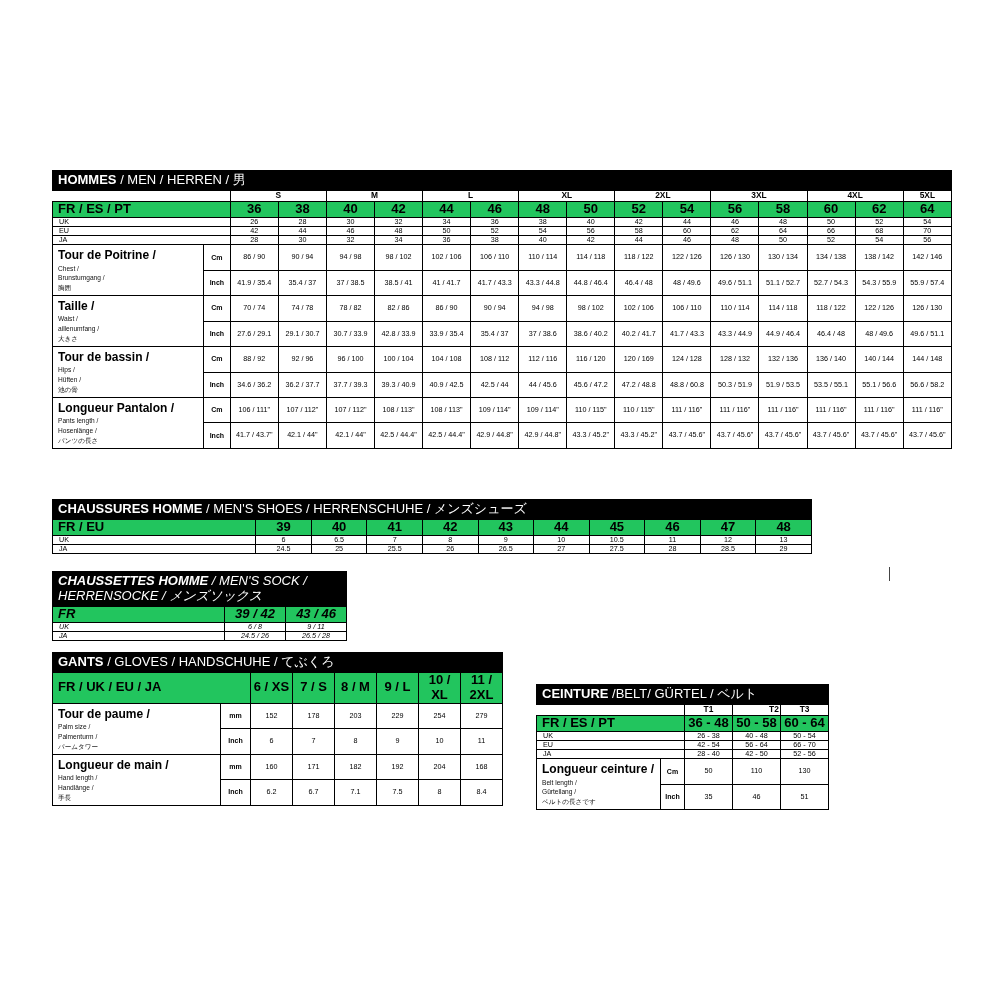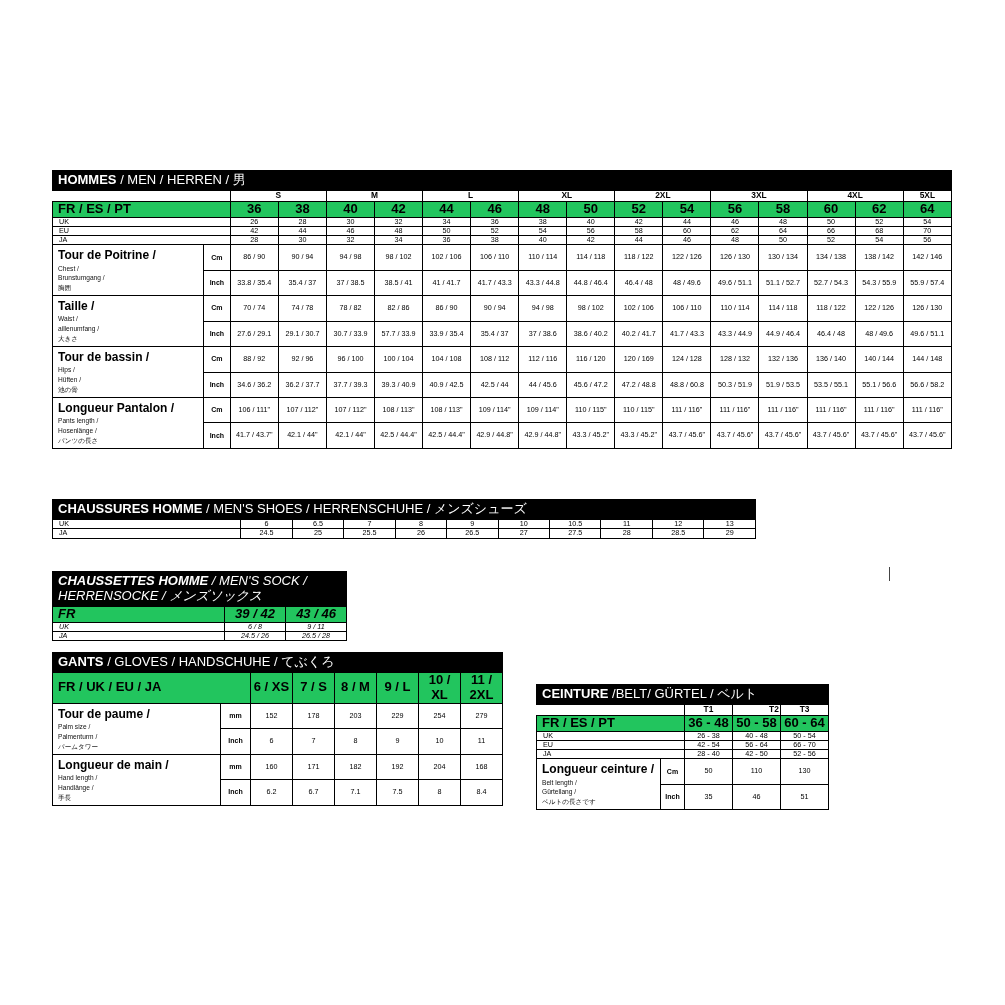--- a/index.html
+++ b/index.html
@@ -78,21 +78,21 @@
     font-weight: bold;
   }
 
   
   #men-table { position: absolute; left: 52px; top: 170px; width: 900px; }
   #men-table col.c-label { width: 146px; }
   #men-table col.c-unit  { width: 26px; }
   #men-table col.c-v     { width: 46.5px; }
 
   
-  #shoes-table { position: absolute; left: 52px; top: 499px; width: 704px; }
+  #shoes-table { position: absolute; left: 52px; top: 499px; width: 760px; }
   #shoes-table col.c-label { width: 172px; }
   #shoes-table col.c-v { width: 47px; }
 
   
   #socks-table { position: absolute; left: 52px; top: 571px; width: 295px; font-style: italic; }
   #socks-table col.c-label { width: 172px; }
   #socks-table col.c-v { width: 61px; }
 
   
   #gloves-table { position: absolute; left: 52px; top: 652px; width: 450px; }
@@ -250,21 +250,21 @@
         <td>118 / 122</td>
         <td>122 / 126</td>
         <td>126 / 130</td>
         <td>130 / 134</td>
         <td>134 / 138</td>
         <td>138 / 142</td>
         <td>142 / 146</td>
       </tr>
       <tr>
         <td class="unit">Inch</td>
-        <td>33.8 / 35.4</td>
+        <td>41.9 / 35.4</td>
         <td>35.4 / 37</td>
         <td>37 / 38.5</td>
         <td>38.5 / 41</td>
         <td>41 / 41.7</td>
         <td>41.7 / 43.3</td>
         <td>43.3 / 44.8</td>
         <td>44.8 / 46.4</td>
         <td>46.4 / 48</td>
         <td>48 / 49.6</td>
         <td>49.6 / 51.1</td>
@@ -296,21 +296,21 @@
         <td>114 / 118</td>
         <td>118 / 122</td>
         <td>122 / 126</td>
         <td>126 / 130</td>
       </tr>
       <tr>
         <td class="unit">Inch</td>
         <td>27.6 / 29.1</td>
         <td>29.1 / 30.7</td>
         <td>30.7 / 33.9</td>
-        <td>57.7 / 33.9</td>
+        <td>42.8 / 33.9</td>
         <td>33.9 / 35.4</td>
         <td>35.4 / 37</td>
         <td>37 / 38.6</td>
         <td>38.6 / 40.2</td>
         <td>40.2 / 41.7</td>
         <td>41.7 / 43.3</td>
         <td>43.3 / 44.9</td>
         <td>44.9 / 46.4</td>
         <td>46.4 / 48</td>
         <td>48 / 49.6</td>
@@ -416,20 +416,33 @@
       <col class="c-v">
         <col class="c-v">
         <col class="c-v">
         <col class="c-v">
         <col class="c-v">
     </colgroup>
     <tbody>
       <tr class="hdrbar">
         <td colspan="11"><span class="b">CHAUSSURES HOMME</span> <span class="n">/ MEN'S SHOES / HERRENSCHUHE / メンズシューズ</span></td>
       </tr>
+      <tr class="yellow">
+        <td class="lbl">FR / EU</td>
+        <td>39</td>
+        <td>40</td>
+        <td>41</td>
+        <td>42</td>
+        <td>43</td>
+        <td>44</td>
+        <td>45</td>
+        <td>46</td>
+        <td>47</td>
+        <td>48</td>
+      </tr>
       <tr>
         <td class="lbl">UK</td>
         <td>6</td>
         <td>6.5</td>
         <td>7</td>
         <td>8</td>
         <td>9</td>
         <td>10</td>
         <td>10.5</td>
         <td>11</td>

